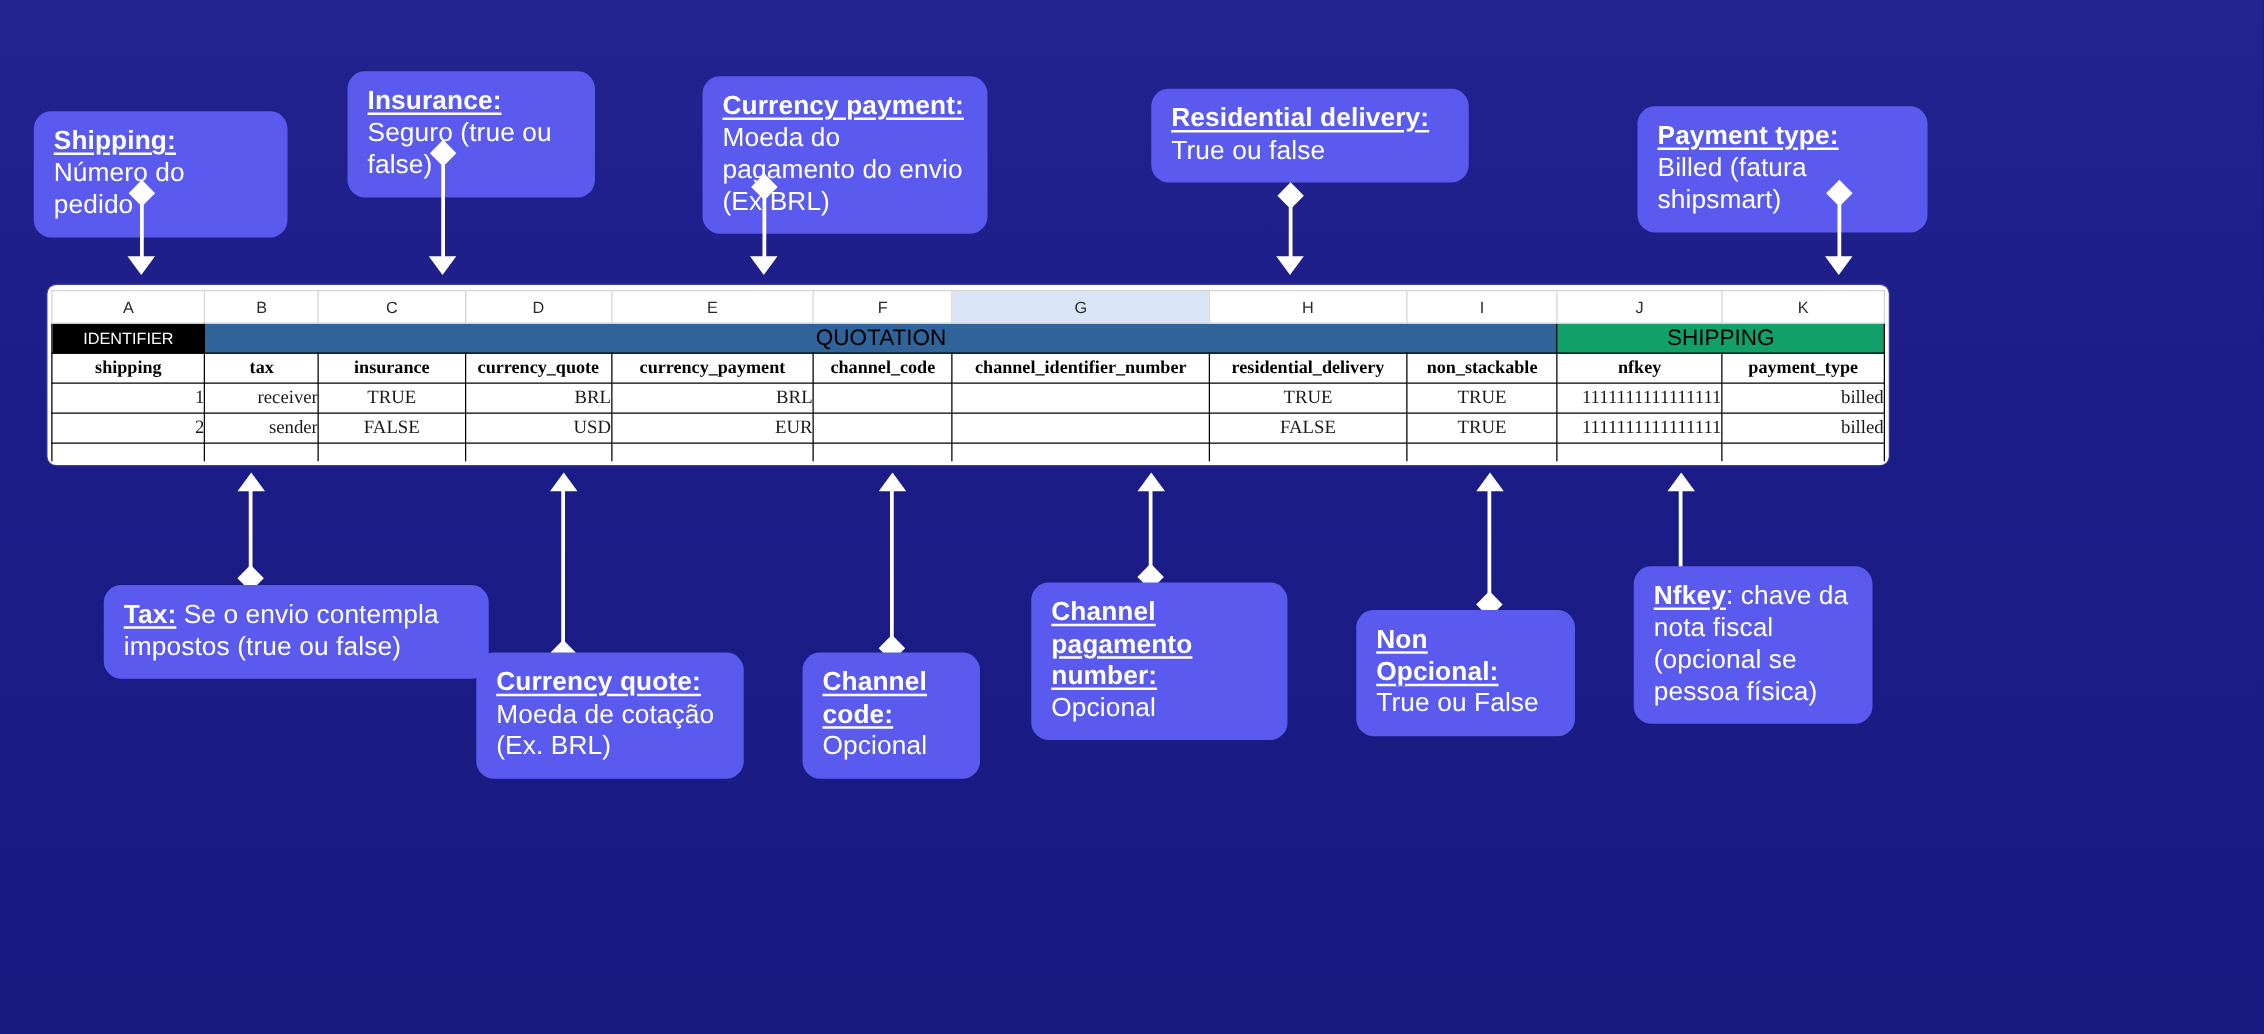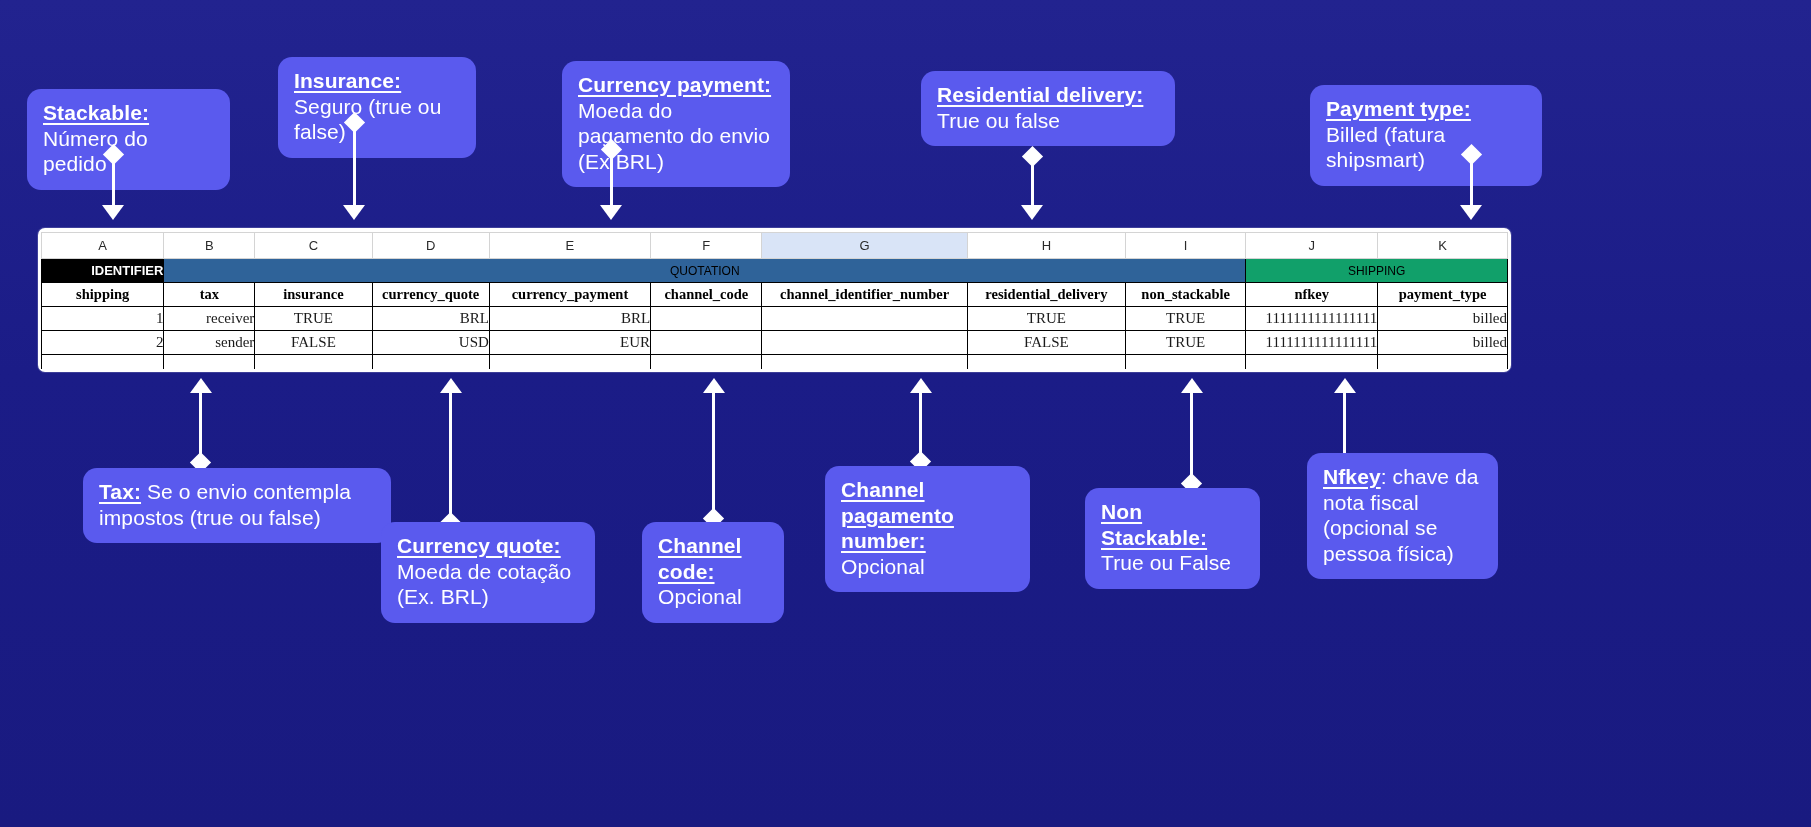--- a/index.html
+++ b/index.html
@@ -69,25 +69,25 @@
     text-align: center;
     font-size: 13px;
     color: #2a2a2a;
     height: 26px;
     font-family: "Liberation Sans", sans-serif;
   }
   tr.colhdr td.sel { background: #d9e4f7; }
 
   td.band {
     text-align: center;
-    font-size: 12px;
+    font-size: 18px;
     color: #000000;
     height: 25px;
   }
-  td.band-identifier { background: #000000; color: #ffffff; font-weight: bold; font-size: 13px; text-align: right; padding-left: 5px; margin-left: 30px; }
+  td.band-identifier { background: #000000; color: #ffffff; font-weight: normal; font-size: 13px; text-align: center; padding-left: 5px; margin-left: 30px; }
   td.band-quotation  { background: #2f6399; }
   td.band-shipping   { background: #11a06a; }
 
   td.fieldname {
     text-align: center;
     font-weight: bold;
     font-size: 14.5px;
     color: #000000;
     height: 26px;
     font-family: "Liberation Serif", serif;
@@ -108,21 +108,21 @@
 
   
   #logo { position: absolute; right: 27px; bottom: 33px; width: 175px; height: 105px; }
 </style>
 </head>
 <body>
 
 <div id="stage">
 
   <div class="callout" style="left:27px; top:89px; width:203px;">
-    <span class="lbl">Stackable:</span><span> Número do pedido</span>
+    <span class="lbl">Shipping:</span><span> Número do pedido</span>
   </div>
 
   <div class="callout" style="left:278px; top:57px; width:198px;">
     <span class="lbl">Insurance:</span><span> Seguro (true ou false)</span>
   </div>
 
   <div class="callout" style="left:562px; top:61px; width:228px;">
     <span class="lbl">Currency payment:</span><br><span>Moeda do pagamento do envio (Ex BRL)</span>
   </div>
 
@@ -284,21 +284,21 @@
 
   <div class="callout" style="left:642px; top:522px; width:142px;">
     <span class="lbl">Channel code:</span><br><span>Opcional</span>
   </div>
 
   <div class="callout" style="left:825px; top:466px; width:205px;">
     <span class="lbl">Channel pagamento number:</span><span> Opcional</span>
   </div>
 
   <div class="callout" style="left:1085px; top:488px; width:175px;">
-    <span class="lbl">Non Stackable:</span><br><span>True ou False</span>
+    <span class="lbl">Non Opcional:</span><br><span>True ou False</span>
   </div>
 
   <div class="callout" style="left:1307px; top:453px; width:191px;">
     <span class="lbl">Nfkey</span><span>: chave da nota fiscal (opcional se pessoa física)</span>
   </div>
 
 
 </div>
 
 </body></html>

